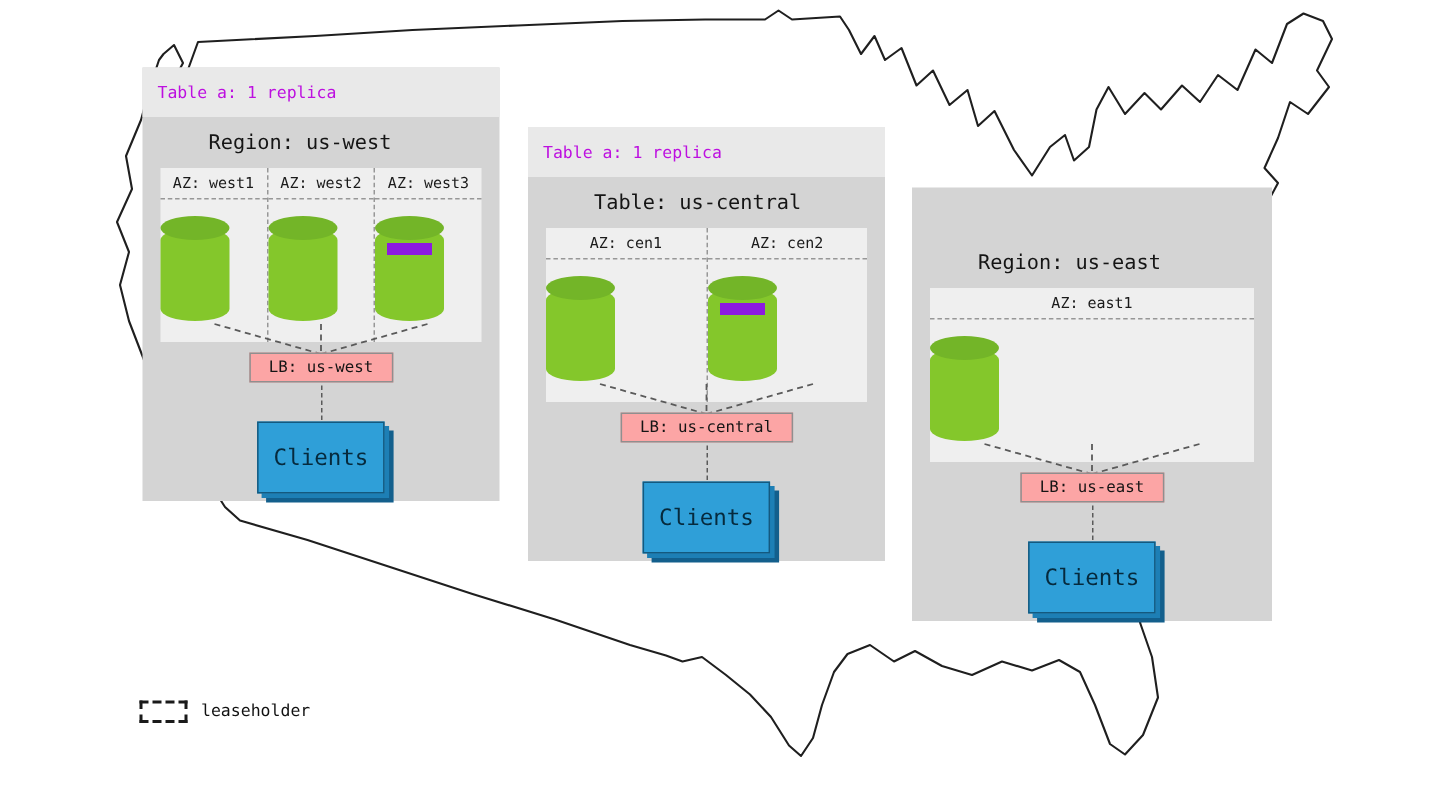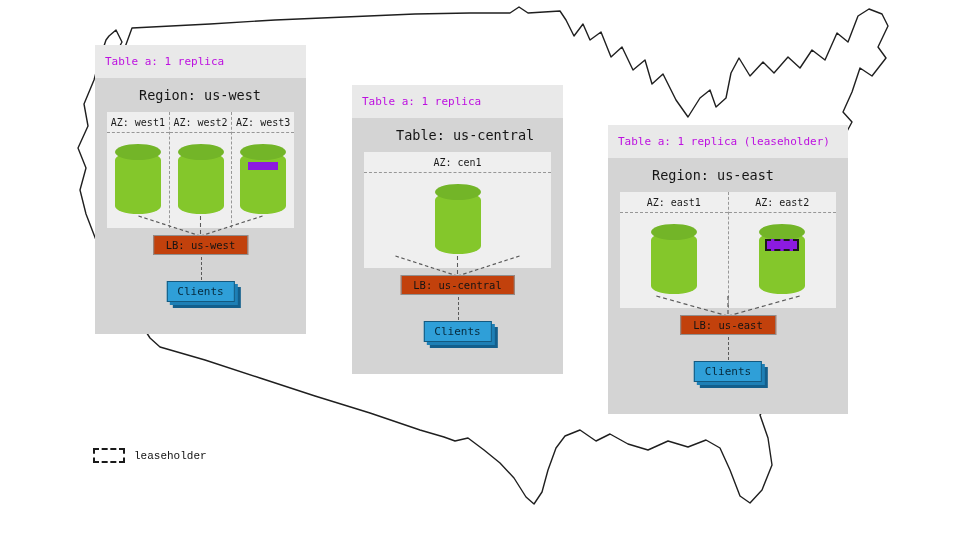--- a/index.html
+++ b/index.html
@@ -5,40 +5,40 @@
   html,body { margin:0; padding:0; background:#ffffff; }
   .stage {
     position:relative; width:960px; height:540px; background:#ffffff;
     overflow:hidden;
     font-family:"DejaVu Sans Mono","Liberation Mono",monospace;
   }
   .map-svg { position:absolute; left:0; top:0; z-index:1; }
 
   
   .panel {
-    position:absolute; z-index:2; width:211px; height:289px;
+    position:absolute; z-index:2; width:238px; height:289px;
     background:#d4d4d4;
   }
   .panel-header {
     position:absolute; top:0; left:0; right:0; height:33px;
     background:#e9e9e9; color:#bd10e0;
     font-size:11px; line-height:33px; padding-left:10px;
     box-sizing:border-box; white-space:nowrap;
   }
   .region-title {
     position:absolute; top:42px; left:12px;
     font-size:13.5px; color:#151515; white-space:nowrap;margin-left:32px;
   }
   .az-panel {
     position:absolute; left:12px; top:67px;
     width:calc(100% - 24px); height:116px;
     background:#efefef; display:flex;
   }
   .az-col {
-    flex:1; display:flex; flex-direction:column; align-items:center;
+    flex:1; display:flex; flex-direction:column; align-items:flex-start;
     box-sizing:border-box; min-width:0;
   }
   .az-col + .az-col { border-left:1px dashed #979797; }
   .az-label {
     width:100%; box-sizing:border-box; text-align:center;
     font-size:10px; color:#1a1a1a; padding:5px 0 4px;
     border-bottom:1px dashed #979797; white-space:nowrap;
   }
   .cyl { position:relative; width:46px; height:70px; margin-top:11px; }
   .cyl-body {
@@ -56,38 +56,38 @@
   .band.lease {
     top:15px; left:6px; width:30px; height:8px;
     border:2px dashed #1a1a1a;
   }
   .connectors {
     position:absolute; left:12px; top:171px;
     width:calc(100% - 24px); height:20px; overflow:visible;
   }
   .lb-box {
     position:absolute; top:190px; left:50%; transform:translateX(-50%);
-    background:#c2410c; border:1px solid #8f8f8f;
+    background:#fca5a5; border:1px solid #8f8f8f;
     font-size:10.5px; color:#141414; padding:3px 12px; white-space:nowrap;
   }
   .v-line {
     position:absolute; top:212px; left:50%; height:23px; width:0;
     border-left:1.5px dashed #5a5a5a;
   }
   .clients-box {
     position:absolute; top:236px; left:50%; transform:translateX(-50%);
     background:#2f9fd8; border:1px solid #14597f;
     box-shadow:3px 3px 0 #1d7fb5, 6px 6px 0 #135f8c;
-    font-size:11px; color:#062a3d; padding:3px 10px; white-space:nowrap;
+    font-size:15px; color:#062a3d; padding:14px 10px; white-space:nowrap;
   }
 
   
   .legend {
-    position:absolute; left:93px; top:448px; z-index:2;
-    display:flex; align-items:center; gap:9px;font-family:Liberation Mono, monospace;
+    position:absolute; left:93px; top:467px; z-index:2;
+    display:flex; align-items:flex-start; gap:9px;
   }
   .legend-swatch {
     width:28px; height:11px; background:#ffffff;
     border:2px dashed #1a1a1a; display:inline-block;
   }
   .legend-label { font-size:11px; color:#111111; }
 </style>
 </head>
 <body>
 
@@ -154,48 +154,47 @@
     <div class="panel-header">Table a: 1 replica</div>
     <div class="region-title">Table: us-central</div>
     <div class="az-panel">
       <div class="az-col">
         <div class="az-label">AZ: cen1</div>
         <div class="cyl">
           <div class="cyl-body"></div>
           <div class="cyl-top"></div>
         </div>
       </div>
+      <div class="az-col">
+        <div class="az-label">AZ: cen2</div>
+        <div class="cyl">
+          <div class="cyl-body"></div>
+          <div class="cyl-top"></div>
+          <div class="band"></div>
+        </div>
+      </div>
     </div>
     <svg class="connectors" viewBox="0 0 214 20" preserveAspectRatio="none">
       <line x1="36" y1="0" x2="107" y2="20" stroke="#5a5a5a" stroke-width="1.2" stroke-dasharray="4 3"></line>
       <line x1="107" y1="0" x2="107" y2="20" stroke="#5a5a5a" stroke-width="1.2" stroke-dasharray="4 3"></line>
       <line x1="178" y1="0" x2="107" y2="20" stroke="#5a5a5a" stroke-width="1.2" stroke-dasharray="4 3"></line>
     </svg>
     <div class="lb-box">LB: us-central</div>
     <div class="v-line"></div>
     <div class="clients-box">Clients</div>
   </div>
 
   <div class="panel" style="left:608px; top:125px; width:240px;">
-    <div class="panel-header">Table a: 1 replica (leaseholder)</div>
     <div class="region-title">Region: us-east</div>
     <div class="az-panel">
       <div class="az-col">
         <div class="az-label">AZ: east1</div>
         <div class="cyl">
           <div class="cyl-body"></div>
           <div class="cyl-top"></div>
-        </div>
-      </div>
-      <div class="az-col">
-        <div class="az-label">AZ: east2</div>
-        <div class="cyl">
-          <div class="cyl-body"></div>
-          <div class="cyl-top"></div>
-          <div class="band lease"></div>
         </div>
       </div>
     </div>
     <svg class="connectors" viewBox="0 0 214 20" preserveAspectRatio="none">
       <line x1="36" y1="0" x2="107" y2="20" stroke="#5a5a5a" stroke-width="1.2" stroke-dasharray="4 3"></line>
       <line x1="107" y1="0" x2="107" y2="20" stroke="#5a5a5a" stroke-width="1.2" stroke-dasharray="4 3"></line>
       <line x1="178" y1="0" x2="107" y2="20" stroke="#5a5a5a" stroke-width="1.2" stroke-dasharray="4 3"></line>
     </svg>
     <div class="lb-box">LB: us-east</div>
     <div class="v-line"></div>

